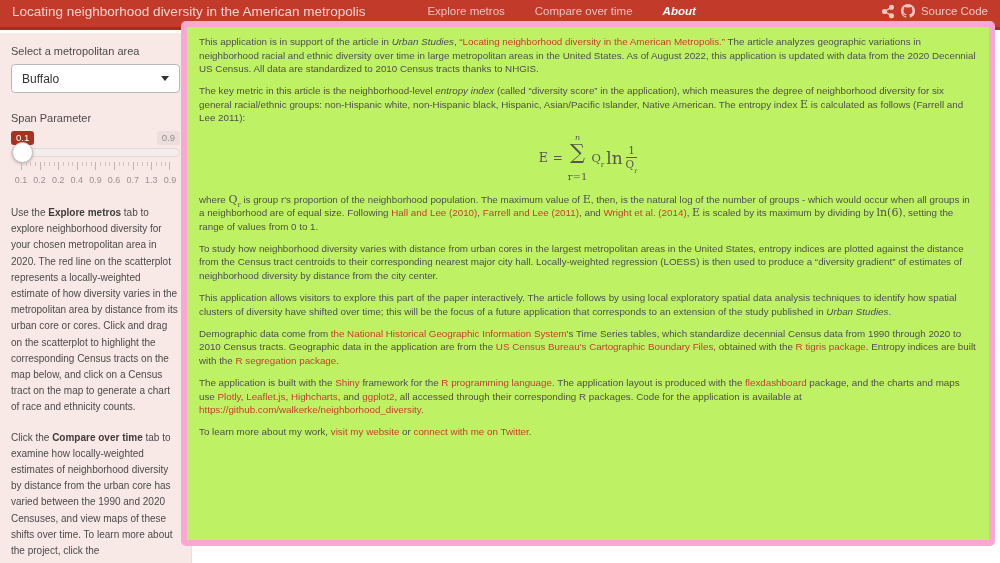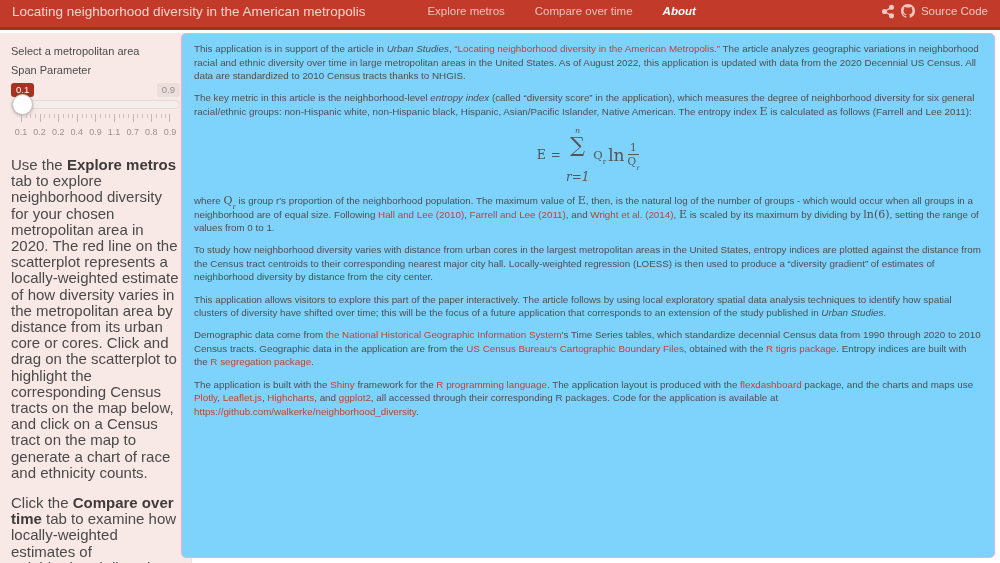--- a/index.html
+++ b/index.html
@@ -45,45 +45,45 @@
   .irs-grid { position:absolute; top:31px; left:10px; right:10px; height:26px; }
   .grid-minor { position:absolute; top:0; left:0; right:0; height:4px;
     background:repeating-linear-gradient(to right,#CDC2BF 0,#CDC2BF 1px,transparent 1px,transparent 3.125%); }
   .grid-major { position:absolute; top:0; left:0; right:0; height:8px;
     background:repeating-linear-gradient(to right,#C2B6B3 0,#C2B6B3 1px,transparent 1px,transparent 12.5%); }
   .grid-major::after { content:""; position:absolute; right:0; top:0; width:1px;
     height:8px; background:#C2B6B3; }
   .grid-label { position:absolute; top:13px; transform:translateX(-50%);
     font-size:9px; color:#9B918D; }
 
-  .side-p { font-size:15px; line-height:16.2px; color:#4A4A4A; margin-top:14px; }
+  .side-p { font-size:10px; line-height:16.2px; color:#4A4A4A; margin-top:14px; }
 
   
-  .main-panel { position:absolute; top:33px; left:181px; width:814px; height:525px;
-    background:#7dd3fc; border:1px solid #f9a8d4; border-radius:5px;
+  .main-panel { position:absolute; top:21px; left:181px; width:814px; height:525px;
+    background:#bef264; border:6px solid #f9a8d4; border-radius:5px;
     padding:8px 12px; overflow:hidden; }
   .mp { font-size:9.8px; line-height:13.6px; color:#4F4F4F; margin-bottom:8.5px; }
 
   
   .seg-link { color:#C6402E; text-decoration:none; cursor:pointer; }
   .seg-italic { font-style:italic; }
   .seg-bold { font-weight:bold; color:#3F3B3A; }
   .seg-math { font-family:"DejaVu Serif", serif; font-size:1.12em; }
   .seg sub, .f-frac sub, .f-term sub { font-size:0.62em; position:relative; top:0.25em; line-height:0; }
 
   
   .formula { display:flex; justify-content:center; align-items:center;
     font-family:"DejaVu Serif", serif; color:#555; margin:4px 0 11px; }
   .f-var { font-size:12.5px; }
   .f-eq { font-size:12px; margin:0 5px; }
   .f-sigma { display:inline-flex; flex-direction:column; align-items:center;
     line-height:1; margin-right:4px; }
   .f-sigma .top { font-size:8px; font-style:italic; margin-bottom:1px; }
   .f-sigma .mid { font-size:21px; line-height:19px; }
-  .f-sigma .bot { font-size:12px; font-style:italic; margin-top:16px; }
+  .f-sigma .bot { font-size:10px; margin-top:10px; }
   .f-term { font-size:11.5px; }
   .f-op { font-size:17px; margin:0 3px 0 2px; }
   .f-frac { display:inline-flex; flex-direction:column; align-items:center; line-height:1.25; }
   .f-frac .num { font-size:10.5px; padding:0 2px; border-bottom:1px solid #5A5A5A; }
   .f-frac .den { font-size:10.5px; }
 </style>
 </head>
 <body>
 
 <div class="navbar">
@@ -111,38 +111,42 @@
           <path d="M8 0C3.58 0 0 3.58 0 8c0 3.54 2.29 6.53 5.47 7.59.4.07.55-.17.55-.38 0-.19-.01-.82-.01-1.49-2.01.37-2.53-.49-2.69-.94-.09-.23-.48-.94-.82-1.13-.28-.15-.68-.52-.01-.53.63-.01 1.08.58 1.23.82.72 1.21 1.87.87 2.33.66.07-.52.28-.87.51-1.07-1.78-.2-3.64-.89-3.64-3.95 0-.87.31-1.59.82-2.15-.08-.2-.36-1.02.08-2.12 0 0 .67-.21 2.2.82.64-.18 1.32-.27 2-.27.68 0 1.36.09 2 .27 1.53-1.04 2.2-.82 2.2-.82.44 1.1.16 1.92.08 2.12.51.56.82 1.27.82 2.15 0 3.07-1.87 3.75-3.65 3.95.29.25.54.73.54 1.48 0 1.07-.01 1.93-.01 2.2 0 .21.15.46.55.38A8.012 8.012 0 0 0 16 8c0-4.42-3.58-8-8-8z"></path>
         </svg>
       </span>
       <span>Source Code</span>
     </a>
   </div>
 </div>
 
 <div class="sidebar">
   <div class="control-label">Select a metropolitan area</div>
+  <div class="select-box">
+    <span class="select-value">Buffalo</span>
+    <span class="caret"></span>
+  </div>
 
   <div class="control-label">Span Parameter</div>
   <div class="irs">
     <span class="irs-from">0.1</span>
     <span class="irs-max">0.9</span>
     <div class="irs-line"></div>
     <span class="irs-handle"></span>
     <div class="irs-grid">
       <div class="grid-minor"></div>
       <div class="grid-major"></div>
       <span class="grid-label" style="left:0%">0.1</span>
       <span class="grid-label" style="left:12.5%">0.2</span>
       <span class="grid-label" style="left:25%">0.2</span>
       <span class="grid-label" style="left:37.5%">0.4</span>
       <span class="grid-label" style="left:50%">0.9</span>
-      <span class="grid-label" style="left:62.5%">1.1</span>
+      <span class="grid-label" style="left:62.5%">0.6</span>
       <span class="grid-label" style="left:75%">0.7</span>
-      <span class="grid-label" style="left:87.5%">0.8</span>
+      <span class="grid-label" style="left:87.5%">1.3</span>
       <span class="grid-label" style="left:100%">0.9</span>
     </div>
   </div>
 
   <p class="side-p"><span class="seg seg-plain">Use the </span><span class="seg seg-bold">Explore metros</span><span class="seg seg-plain"> tab to explore neighborhood diversity for your chosen metropolitan area in 2020. The red line on the scatterplot represents a locally-weighted estimate of how diversity varies in the metropolitan area by distance from its urban core or cores. Click and drag on the scatterplot to highlight the corresponding Census tracts on the map below, and click on a Census tract on the map to generate a chart of race and ethnicity counts.</span></p>
   <p class="side-p"><span class="seg seg-plain">Click the </span><span class="seg seg-bold">Compare over time</span><span class="seg seg-plain"> tab to examine how locally-weighted estimates of neighborhood diversity by distance from the urban core has varied between the 1990 and 2020 Censuses, and view maps of these shifts over time. To learn more about the project, click the </span></p>
 
 </div>
 
 <div class="main-panel">
@@ -163,13 +167,14 @@
       <span class="num">1</span>
       <span class="den"><span>Q</span><sub>r</sub></span>
     </span>
   </div>
 
   <p class="mp"><span class="seg seg-plain">where </span><span class="seg seg-math">Q<sub>r</sub></span><span class="seg seg-plain"> is group r's proportion of the neighborhood population. The maximum value of </span><span class="seg seg-math">E</span><span class="seg seg-plain">, then, is the natural log of the number of groups - which would occur when all groups in a neighborhood are of equal size. Following </span><a class="seg seg-link">Hall and Lee (2010)</a><span class="seg seg-plain">, </span><a class="seg seg-link">Farrell and Lee (2011)</a><span class="seg seg-plain">, and </span><a class="seg seg-link">Wright et al. (2014)</a><span class="seg seg-plain">, </span><span class="seg seg-math">E</span><span class="seg seg-plain"> is scaled by its maximum by dividing by </span><span class="seg seg-math">ln(6)</span><span class="seg seg-plain">, setting the range of values from 0 to 1.</span></p>
   <p class="mp"><span class="seg seg-plain">To study how neighborhood diversity varies with distance from urban cores in the largest metropolitan areas in the United States, entropy indices are plotted against the distance from the Census tract centroids to their corresponding nearest major city hall. Locally-weighted regression (LOESS) is then used to produce a “diversity gradient” of estimates of neighborhood diversity by distance from the city center.</span></p>
   <p class="mp"><span class="seg seg-plain">This application allows visitors to explore this part of the paper interactively. The article follows by using local exploratory spatial data analysis techniques to identify how spatial clusters of diversity have shifted over time; this will be the focus of a future application that corresponds to an extension of the study published in </span><span class="seg seg-italic">Urban Studies</span><span class="seg seg-plain">.</span></p>
   <p class="mp"><span class="seg seg-plain">Demographic data come from </span><a class="seg seg-link">the National Historical Geographic Information System</a><span class="seg seg-plain">'s Time Series tables, which standardize decennial Census data from 1990 through 2020 to 2010 Census tracts. Geographic data in the application are from the </span><a class="seg seg-link">US Census Bureau's Cartographic Boundary Files</a><span class="seg seg-plain">, obtained with the </span><a class="seg seg-link">R tigris package</a><span class="seg seg-plain">. Entropy indices are built with the </span><a class="seg seg-link">R segregation package</a><span class="seg seg-plain">.</span></p>
   <p class="mp"><span class="seg seg-plain">The application is built with the </span><a class="seg seg-link">Shiny</a><span class="seg seg-plain"> framework for the </span><a class="seg seg-link">R programming language</a><span class="seg seg-plain">. The application layout is produced with the </span><a class="seg seg-link">flexdashboard</a><span class="seg seg-plain"> package, and the charts and maps use </span><a class="seg seg-link">Plotly</a><span class="seg seg-plain">, </span><a class="seg seg-link">Leaflet.js</a><span class="seg seg-plain">, </span><a class="seg seg-link">Highcharts</a><span class="seg seg-plain">, and </span><a class="seg seg-link">ggplot2</a><span class="seg seg-plain">, all accessed through their corresponding R packages. Code for the application is available at </span><a class="seg seg-link">https://github.com/walkerke/neighborhood_diversity</a><span class="seg seg-plain">.</span></p>
+  <p class="mp"><span class="seg seg-plain">To learn more about my work, </span><a class="seg seg-link">visit my website</a><span class="seg seg-plain"> or </span><a class="seg seg-link">connect with me on Twitter</a><span class="seg seg-plain">.</span></p>
 </div>
 
 </body></html>

